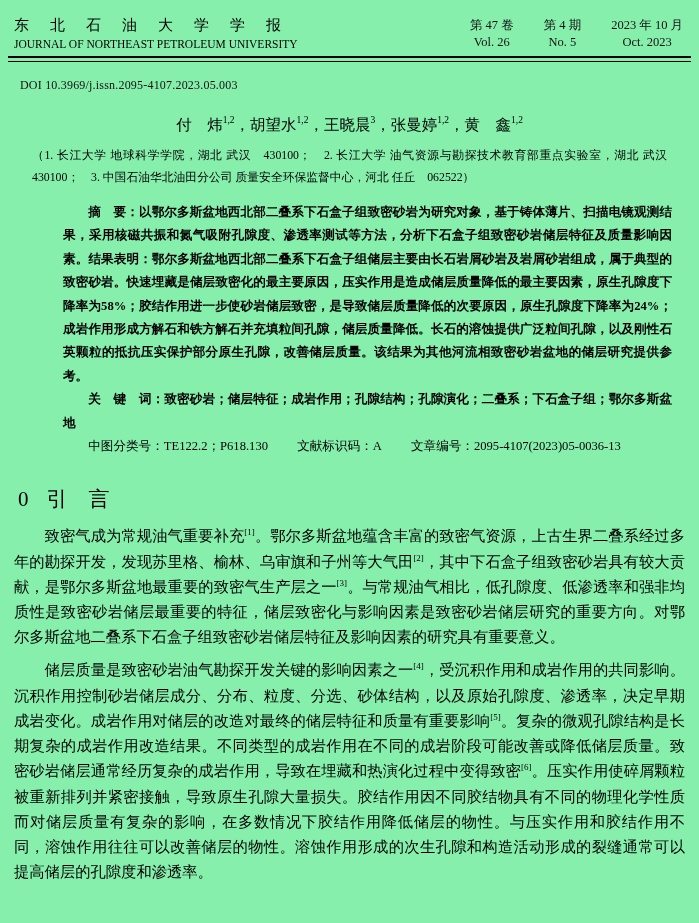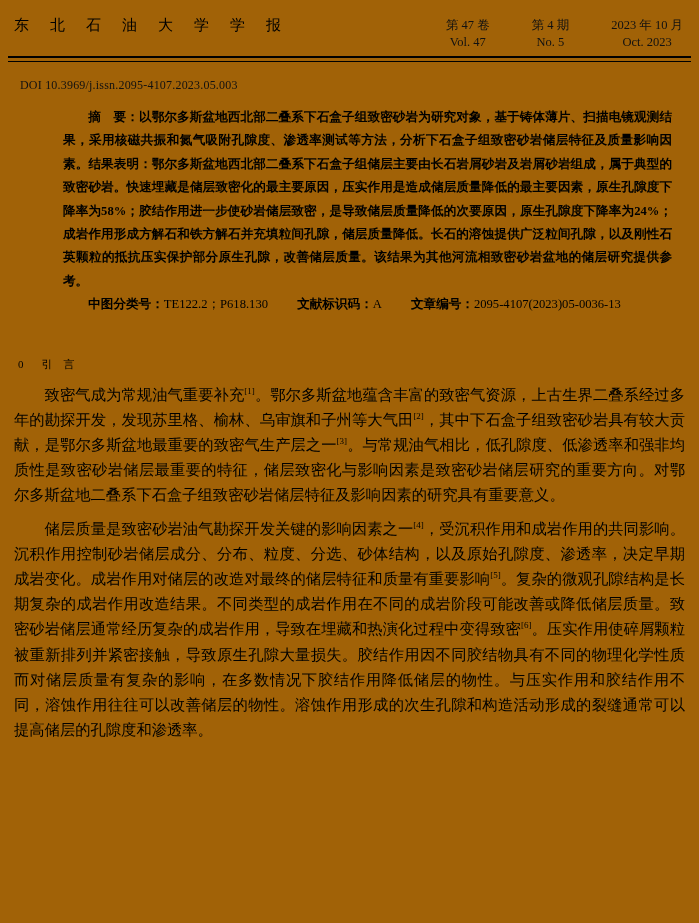--- a/index.html
+++ b/index.html
@@ -1,88 +1,92 @@
 <!DOCTYPE html>
 <html lang="zh"><head>
 <meta charset="utf-8">
 <style>
   html,body{margin:0;padding:0;background:#e8e8e8;}
   .page{
     position:relative;
     width:699px;height:923px;
     margin:0 auto;
-    background:#a16207;
+    background:#86efac;
     color:#111;
     font-family:"Liberation Serif","DejaVu Serif",serif;
     overflow:hidden;
     box-sizing:border-box;
     padding:14px 6px 0 6px;
   }
   
   .jheader{display:flex;justify-content:space-between;align-items:flex-start;margin:2px 10px 0 8px;}
   .jh-left{display:flex;flex-direction:column;}
   .jh-cn{font-size:15px;letter-spacing:21px;white-space:nowrap;color:#000;}
   .jh-en{font-size:11.5px;margin-top:3px;white-space:nowrap;color:#000;}
-  .jh-right{display:flex;gap:16px;margin-top:1px;}
+  .jh-right{display:flex;gap:4px;margin-top:1px;}
   .jh-col{display:flex;flex-direction:column;align-items:center;margin-left:26px;font-size:12.5px;line-height:17px;white-space:nowrap;}
   .rule2{margin:5px 2px 0 2px;border-top:2.5px solid #000;border-bottom:1.2px solid #000;height:3px;}
   .doi{margin:16px 0 0 14px;font-size:12px;letter-spacing:.2px;}
   
   .title{margin-top:20px;text-align:center;font-family:"Liberation Sans","DejaVu Sans",sans-serif;font-weight:bold;font-size:23px;line-height:30px;color:#000;}
   .subtitle{margin-top:13px;text-align:center;font-family:"Liberation Sans","DejaVu Sans",sans-serif;font-weight:bold;font-size:23px;line-height:30px;color:#000;}
   .authors{margin-top:22px;text-align:center;font-size:15.5px;color:#000;}
   .authors sup{font-size:9.5px;line-height:0;position:relative;top:-1px;}
   .affil{margin:9px 26px 0 26px;font-size:11.8px;line-height:21.5px;text-align:justify;color:#000;}
   
   .absblock{margin:13px 21px 0 57px;}
   .abs-p{font-size:12.6px;font-weight:bold;line-height:23.4px;text-align:justify;text-indent:2em;margin:0;color:#000;}
   .kw-p{font-size:12.6px;font-weight:bold;line-height:23.4px;text-align:justify;text-indent:2em;margin:0;color:#000;}
   .clc-p{font-size:12.6px;line-height:23.4px;text-indent:2em;margin:0;color:#000;white-space:nowrap;}
-  .clc-p .lbl{font-weight:bold;}
+  .clc-p .lbl{font-weight:normal;}
   .clc-p .seg{margin-right:26px;}
   .clc-p .seg:last-child{margin-right:0;}
   
-  .sec-h{margin:40px 0 10px 12px;font-size:11px;color:#000;font-family:Liberation Serif, serif;}
+  .sec-h{margin:27px 0 10px 12px;font-size:21px;color:#000;font-family:Liberation Serif, serif;}
   .sec-h .sec-no{margin-right:18px;}
   .body-p{margin:8px;font-size:15.3px;line-height:25.2px;text-align:justify;text-indent:2em;color:#000;}
   .body-p sup{font-size:9px;line-height:0;}
 </style>
 </head>
 <body>
 
 <div class="page">
 
   <div class="jheader">
     <div class="jh-left">
       <div class="jh-cn">东北石油大学学报</div>
+      <div class="jh-en">JOURNAL OF NORTHEAST PETROLEUM UNIVERSITY</div>
     </div>
     <div class="jh-right">
       <div class="jh-col">
         <span>第 47 卷</span>
-        <span>Vol. 47</span>
+        <span>Vol. 26</span>
       </div>
       <div class="jh-col">
         <span>第 4 期</span>
         <span>No. 5</span>
       </div>
       <div class="jh-col">
         <span>2023 年 10 月</span>
         <span>Oct.  2023</span>
       </div>
     </div>
   </div>
 
   <div class="rule2"></div>
 
   <div class="doi">DOI 10.3969/j.issn.2095-4107.2023.05.003</div>
 
 
+  <div class="authors">付　炜<sup>1,2</sup>，胡望水<sup>1,2</sup>，王晓晨<sup>3</sup>，张曼婷<sup>1,2</sup>，黄　鑫<sup>1,2</sup></div>
+  <div class="affil">（1. 长江大学 地球科学学院，湖北 武汉　430100；　2. 长江大学 油气资源与勘探技术教育部重点实验室，湖北 武汉 430100；　3. 中国石油华北油田分公司 质量安全环保监督中心，河北 任丘　062522）</div>
 
   <div class="absblock">
     <p class="abs-p"><span class="lbl">摘　要：</span><span>以鄂尔多斯盆地西北部二叠系下石盒子组致密砂岩为研究对象，基于铸体薄片、扫描电镜观测结果，采用核磁共振和氮气吸附孔隙度、渗透率测试等方法，分析下石盒子组致密砂岩储层特征及质量影响因素。结果表明：鄂尔多斯盆地西北部二叠系下石盒子组储层主要由长石岩屑砂岩及岩屑砂岩组成，属于典型的致密砂岩。快速埋藏是储层致密化的最主要原因，压实作用是造成储层质量降低的最主要因素，原生孔隙度下降率为58%；胶结作用进一步使砂岩储层致密，是导致储层质量降低的次要原因，原生孔隙度下降率为24%；成岩作用形成方解石和铁方解石并充填粒间孔隙，储层质量降低。长石的溶蚀提供广泛粒间孔隙，以及刚性石英颗粒的抵抗压实保护部分原生孔隙，改善储层质量。该结果为其他河流相致密砂岩盆地的储层研究提供参考。</span></p>
+    <p class="kw-p"><span class="lbl">关　键　词：</span><span>致密砂岩；储层特征；成岩作用；孔隙结构；孔隙演化；二叠系；下石盒子组；鄂尔多斯盆地</span></p>
     <p class="clc-p">
       <span class="seg"><span class="lbl">中图分类号：</span><span>TE122.2；P618.130</span></span>
       <span class="seg"><span class="lbl">文献标识码：</span><span>A</span></span>
       <span class="seg"><span class="lbl">文章编号：</span><span>2095-4107(2023)05-0036-13</span></span>
     </p>
   </div>
 
   <h2 class="sec-h" style="font-weight:normal;"><span class="sec-no">0</span><span>引　言</span></h2>
 
   <p class="body-p">致密气成为常规油气重要补充<sup>[1]</sup>。鄂尔多斯盆地蕴含丰富的致密气资源，上古生界二叠系经过多年的勘探开发，发现苏里格、榆林、乌审旗和子州等大气田<sup>[2]</sup>，其中下石盒子组致密砂岩具有较大贡献，是鄂尔多斯盆地最重要的致密气生产层之一<sup>[3]</sup>。与常规油气相比，低孔隙度、低渗透率和强非均质性是致密砂岩储层最重要的特征，储层致密化与影响因素是致密砂岩储层研究的重要方向。对鄂尔多斯盆地二叠系下石盒子组致密砂岩储层特征及影响因素的研究具有重要意义。</p>

